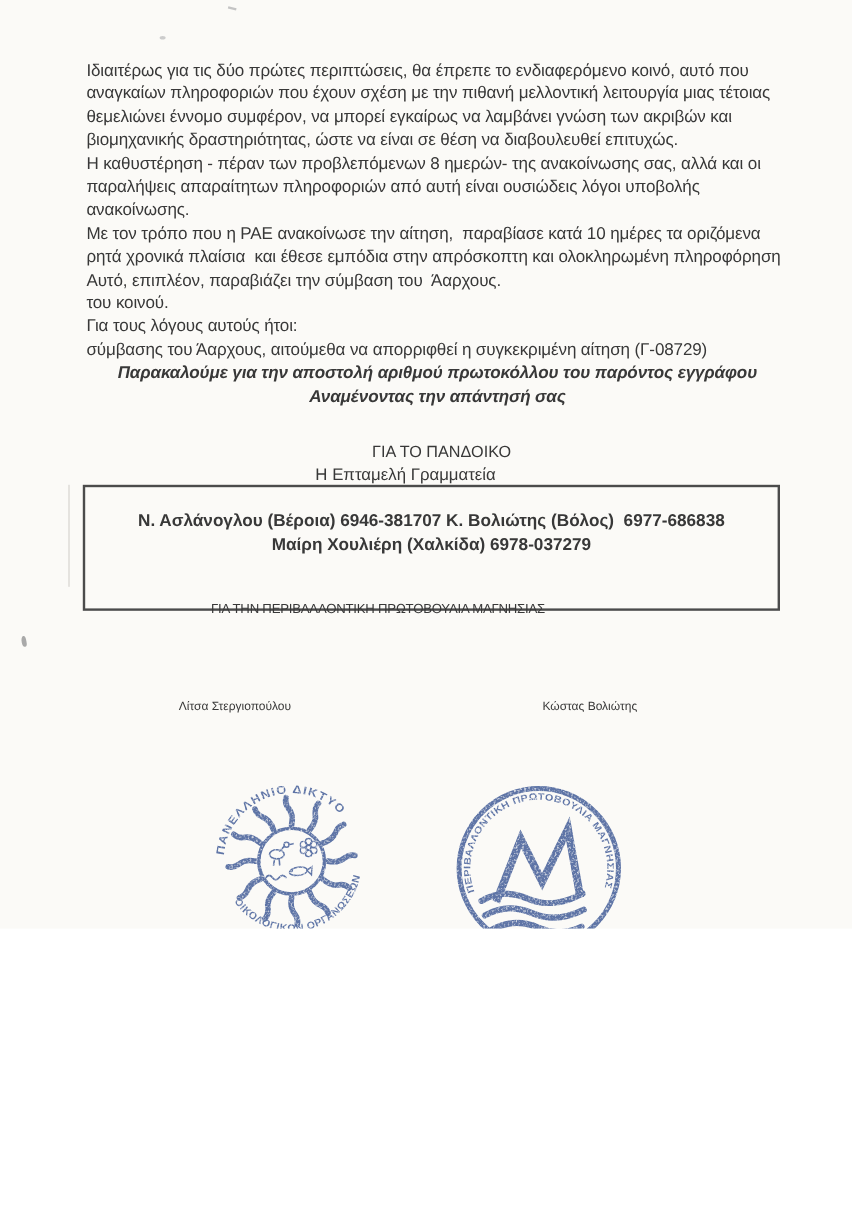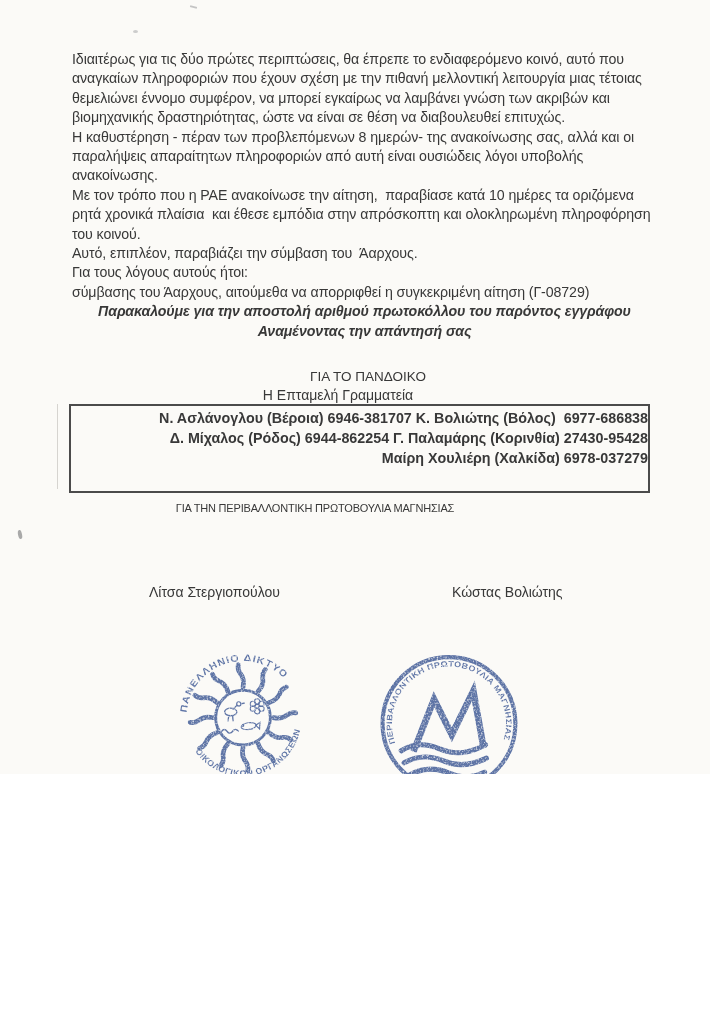--- a/index.html
+++ b/index.html
@@ -8,24 +8,24 @@
     background:var(--paper,#fbfaf7);
     font-family:"Liberation Sans",sans-serif;
     color:var(--text,#383838);
   }
   .body-block{position:absolute;left:72px;top:50px;width:585px;}
   .line{white-space:pre;font-size:14.2px;line-height:19.4px;font-weight:500;letter-spacing:-0.1px;}
   .line .bold{font-weight:700;}
   .line.em{font-weight:700;font-style:italic;text-align:center;}
   .heading1{position:absolute;top:368px;left:0;width:710px;text-align:center;font-size:13.5px;line-height:18px;transform:translateX(13px);}
   .subheading{position:absolute;top:386px;left:0;width:710px;text-align:center;font-size:14px;line-height:18px;transform:translateX(-17px);}
-  .contact-box{position:absolute;left:69px;top:404px;width:577px;height:82px;border:2px solid var(--border,#4b4b4b);text-align:right;padding-top:3px;background:transparent;}
+  .contact-box{position:absolute;left:69px;top:404px;width:577px;height:82px;border:2px solid var(--border,#4b4b4b);text-align:center;padding-top:19px;background:transparent;}
   .box-line{white-space:pre;font-size:14.3px;line-height:19.8px;font-weight:700;}
   .heading2{position:absolute;top:501px;left:0;width:710px;text-align:center;font-size:11px;letter-spacing:-0.2px;line-height:14px;transform:translateX(-40px);}
-  .sig{position:absolute;font-size:14px;white-space:pre;}
+  .sig{position:absolute;font-size:10px;white-space:pre;}
   .sig-left{left:149px;top:584px;}
   .sig-right{left:452px;top:584px;}
   .stamp{position:absolute;color:var(--ink,#51699f);opacity:0.92;}
   .stamp-left{left:172px;top:644px;}
   .stamp-right{left:374px;top:645px;}
   .stamp text{font-family:"Liberation Sans",sans-serif;font-weight:bold;fill:currentColor;}
   .speck{position:absolute;background:#c4c4c4;}
   .speck1{left:190px;top:6px;width:7px;height:2px;transform:rotate(14deg);}
   .speck2{left:133px;top:30px;width:5px;height:3px;border-radius:50%;background:#cccccc;}
   .speck3{left:18px;top:530px;width:4px;height:9px;border-radius:60% 40% 50% 50%;background:#a9a9a9;transform:rotate(-12deg);}
@@ -39,34 +39,33 @@
   <div class="body-block">
     <div class="line">Ιδιαιτέρως για τις δύο πρώτες περιπτώσεις, θα έπρεπε το ενδιαφερόμενο κοινό, αυτό που</div>
     <div class="line">αναγκαίων πληροφοριών που έχουν σχέση με την πιθανή μελλοντική λειτουργία μιας τέτοιας</div>
     <div class="line">θεμελιώνει έννομο συμφέρον, να μπορεί εγκαίρως να λαμβάνει γνώση των ακριβών και</div>
     <div class="line">βιομηχανικής δραστηριότητας, ώστε να είναι σε θέση να διαβουλευθεί επιτυχώς.</div>
     <div class="line">Η καθυστέρηση - πέραν των προβλεπόμενων 8 ημερών- της ανακοίνωσης σας, αλλά και οι</div>
     <div class="line">παραλήψεις απαραίτητων πληροφοριών από αυτή είναι ουσιώδεις λόγοι υποβολής</div>
     <div class="line">ανακοίνωσης.</div>
     <div class="line">Με τον τρόπο που η ΡΑΕ ανακοίνωσε την αίτηση,  παραβίασε κατά 10 ημέρες τα οριζόμενα</div>
     <div class="line">ρητά χρονικά πλαίσια  και έθεσε εμπόδια στην απρόσκοπτη και ολοκληρωμένη πληροφόρηση</div>
+    <div class="line">Αυτό, επιπλέον, παραβιάζει την σύμβαση του  Άαρχους.</div>
     <div class="line">του κοινού.</div>
-    <div class="line">Αυτό, επιπλέον, παραβιάζει την σύμβαση του  Άαρχους.</div>
     <div class="line">Για τους λόγους αυτούς ήτοι:</div>
     <div class="line">σύμβασης του Άαρχους, αιτούμεθα να απορριφθεί η συγκεκριμένη αίτηση (Γ-08729)</div>
     <div class="line em">Παρακαλούμε για την αποστολή αριθμού πρωτοκόλλου του παρόντος εγγράφου</div>
     <div class="line em">Αναμένοντας την απάντησή σας</div>
   </div>
 
   <div class="heading1">ΓΙΑ ΤΟ ΠΑΝΔΟΙΚΟ</div>
   <div class="subheading">Η Επταμελή  Γραμματεία</div>
 
   <div class="contact-box">
     <div class="box-line">Ν. Ασλάνογλου (Βέροια) 6946-381707 Κ. Βολιώτης (Βόλος)  6977-686838</div>
-    <div class="box-line">Δ. Μίχαλος (Ρόδος) 6944-862254 Γ. Παλαμάρης (Κορινθία) 27430-95428</div>
     <div class="box-line">Μαίρη Χουλιέρη (Χαλκίδα) 6978-037279</div>
   </div>
 
   <div class="heading2">ΓΙΑ ΤΗΝ ΠΕΡΙΒΑΛΛΟΝΤΙΚΗ ΠΡΩΤΟΒΟΥΛΙΑ ΜΑΓΝΗΣΙΑΣ</div>
 
   <div class="sig sig-left">Λίτσα Στεργιοπούλου</div>
   <div class="sig sig-right">Κώστας Βολιώτης</div>
 
   <svg class="stamp stamp-left" width="142" height="151" viewBox="0 0 150 160">
     <defs>

